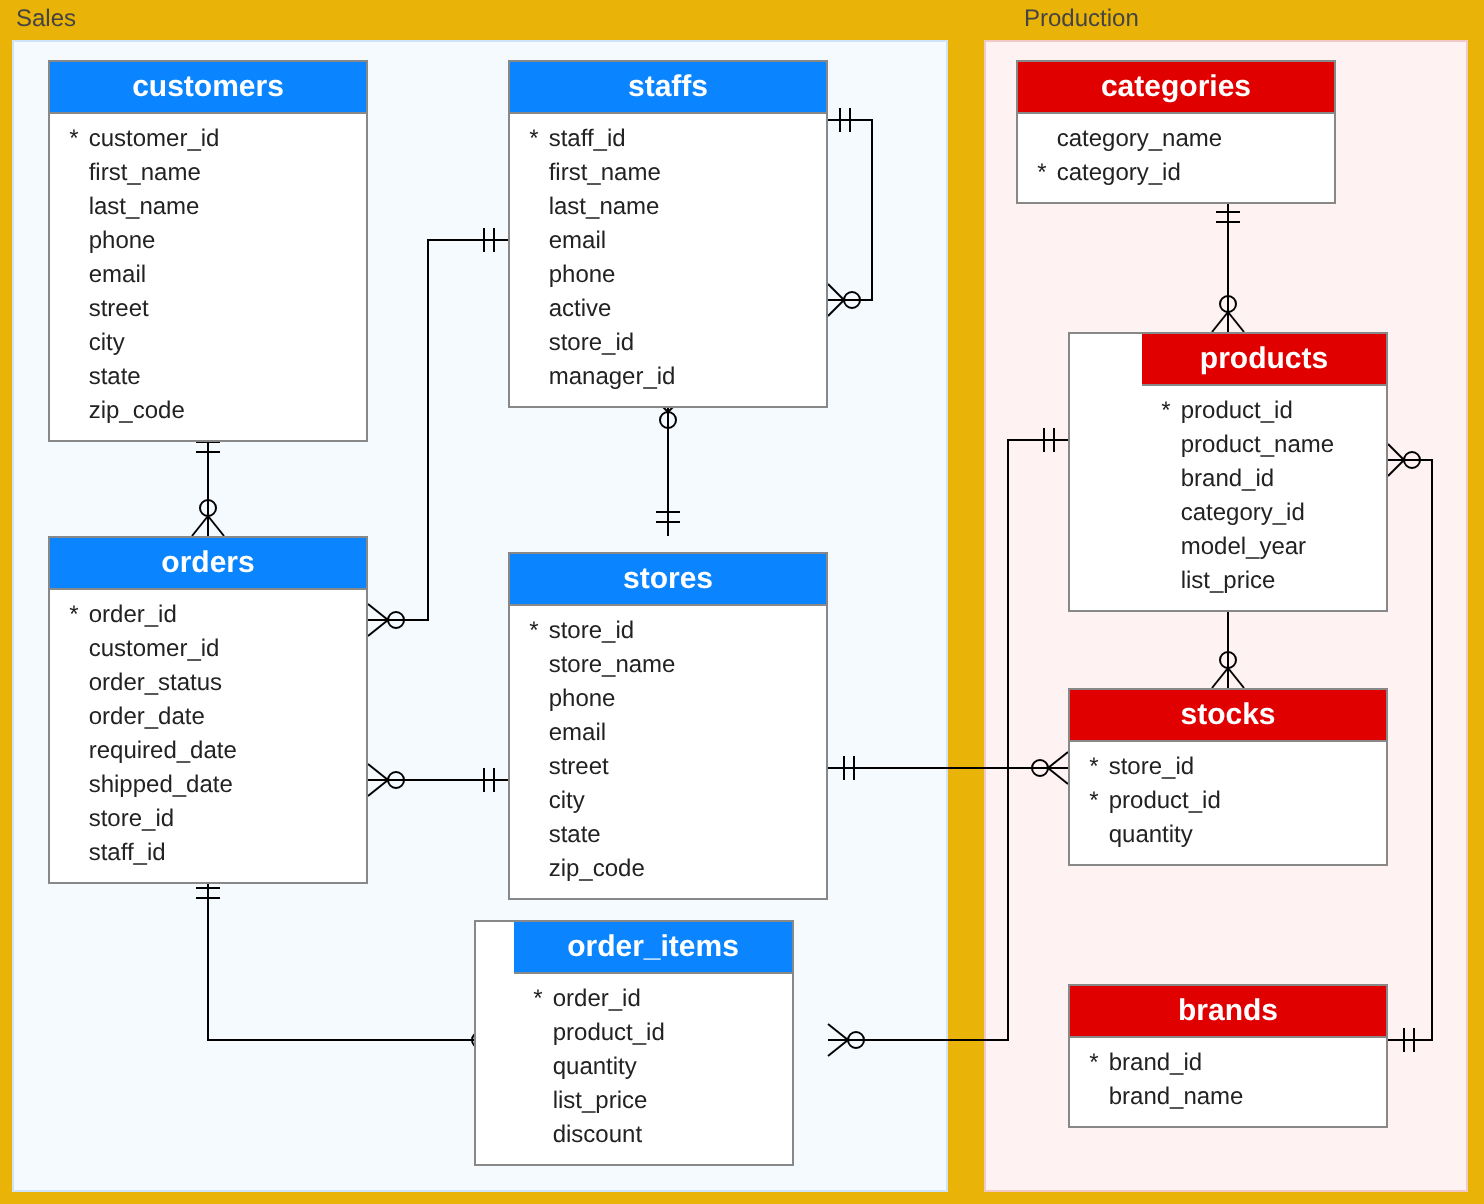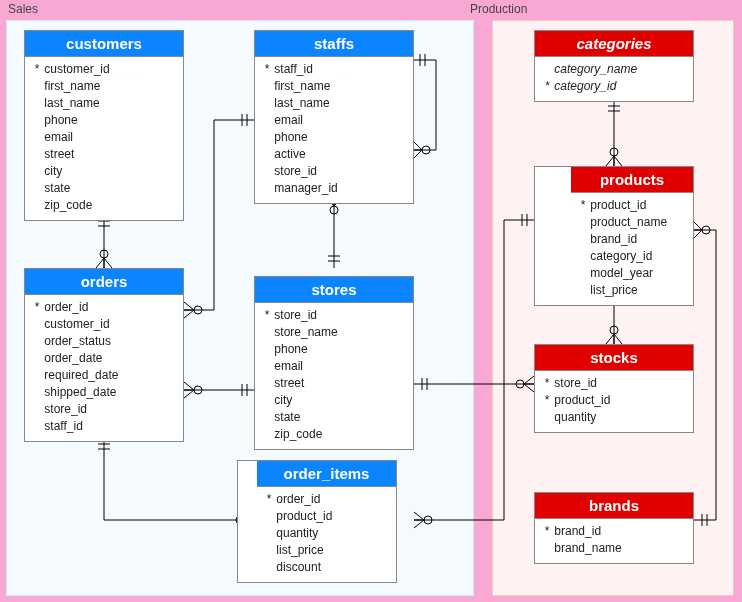--- a/index.html
+++ b/index.html
@@ -7,21 +7,21 @@
     padding: 0;
     font-family: Arial, sans-serif;
     font-size: 12px;
     background: #fff;
     color: #222;
   }
   #canvas {
     position: relative;
     width: 742px;
     height: 602px;
-    background: #f9a8d4;
+    background: #eab308;
   }
   .region {
     position: absolute;
     border: 1px solid;
     box-sizing: border-box;
   }
   .region-label {
     position: absolute;
     font-size: 12px;
     color: #444;
@@ -87,21 +87,21 @@
     stroke-width: 1;
     fill: none;
   }
 </style>
 </head>
 <body>
 
 <div id="canvas">
 
   <div class="region-label" style="left:8px; top:2px;">Sales</div>
-  <div class="region-label" style="left:470px; top:2px;">Production</div>
+  <div class="region-label" style="left:512px; top:2px;">Production</div>
 
   <div id="sales-region" class="region"></div>
   <div id="production-region" class="region"></div>
 
   <div class="entity" style="left:24px; top:30px;">
     <div class="entity-header hdr-blue">customers</div>
     <div class="entity-body">
         <div class="col"><span class="pk">*</span> <span>customer_id</span></div>
         <div class="col"><span class="pk"></span> <span>first_name</span></div>
         <div class="col"><span class="pk"></span> <span>last_name</span></div>
@@ -160,21 +160,21 @@
     <div class="entity-header hdr-blue">order_items</div>
     <div class="entity-body">
         <div class="col"><span class="pk">*</span> <span>order_id</span></div>
         <div class="col"><span class="pk"></span> <span>product_id</span></div>
         <div class="col"><span class="pk"></span> <span>quantity</span></div>
         <div class="col"><span class="pk"></span> <span>list_price</span></div>
         <div class="col"><span class="pk"></span> <span>discount</span></div>
       </div>
   </div>
 
-  <div class="entity" style="left:534px; top:30px;font-style:italic;">
+  <div class="entity" style="left:508px; top:30px;">
     <div class="entity-header hdr-red">categories</div>
     <div class="entity-body">
         <div class="col"><span class="pk"></span> <span>category_name</span></div>
         <div class="col"><span class="pk">*</span> <span>category_id</span></div>
       </div>
   </div>
 
   <div class="entity" style="left:534px; top:166px;padding-left:36px;">
     <div class="entity-header hdr-red">products</div>
     <div class="entity-body">

